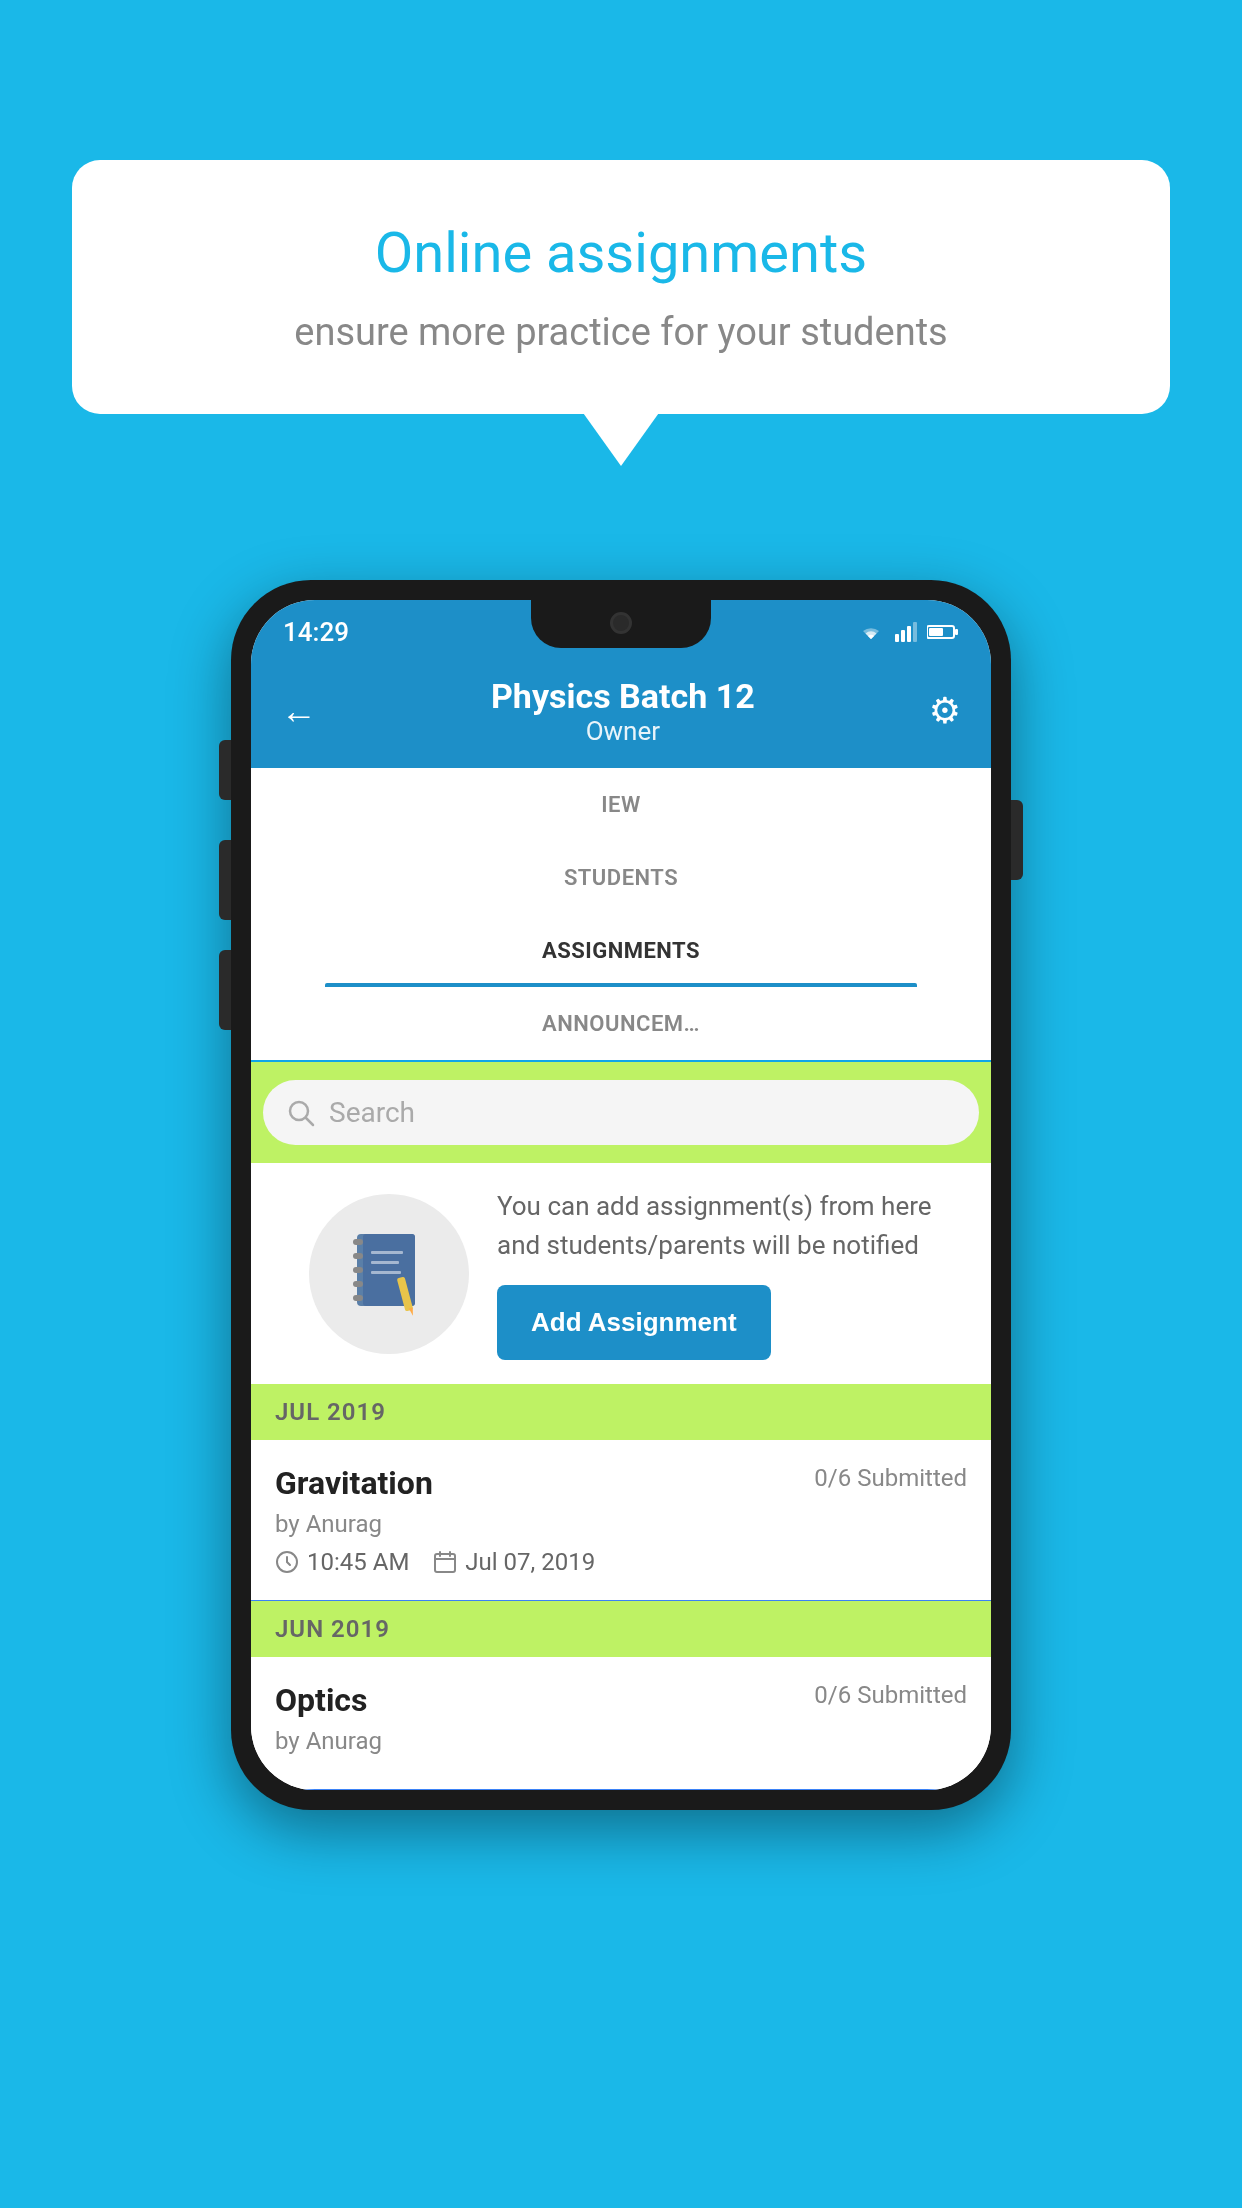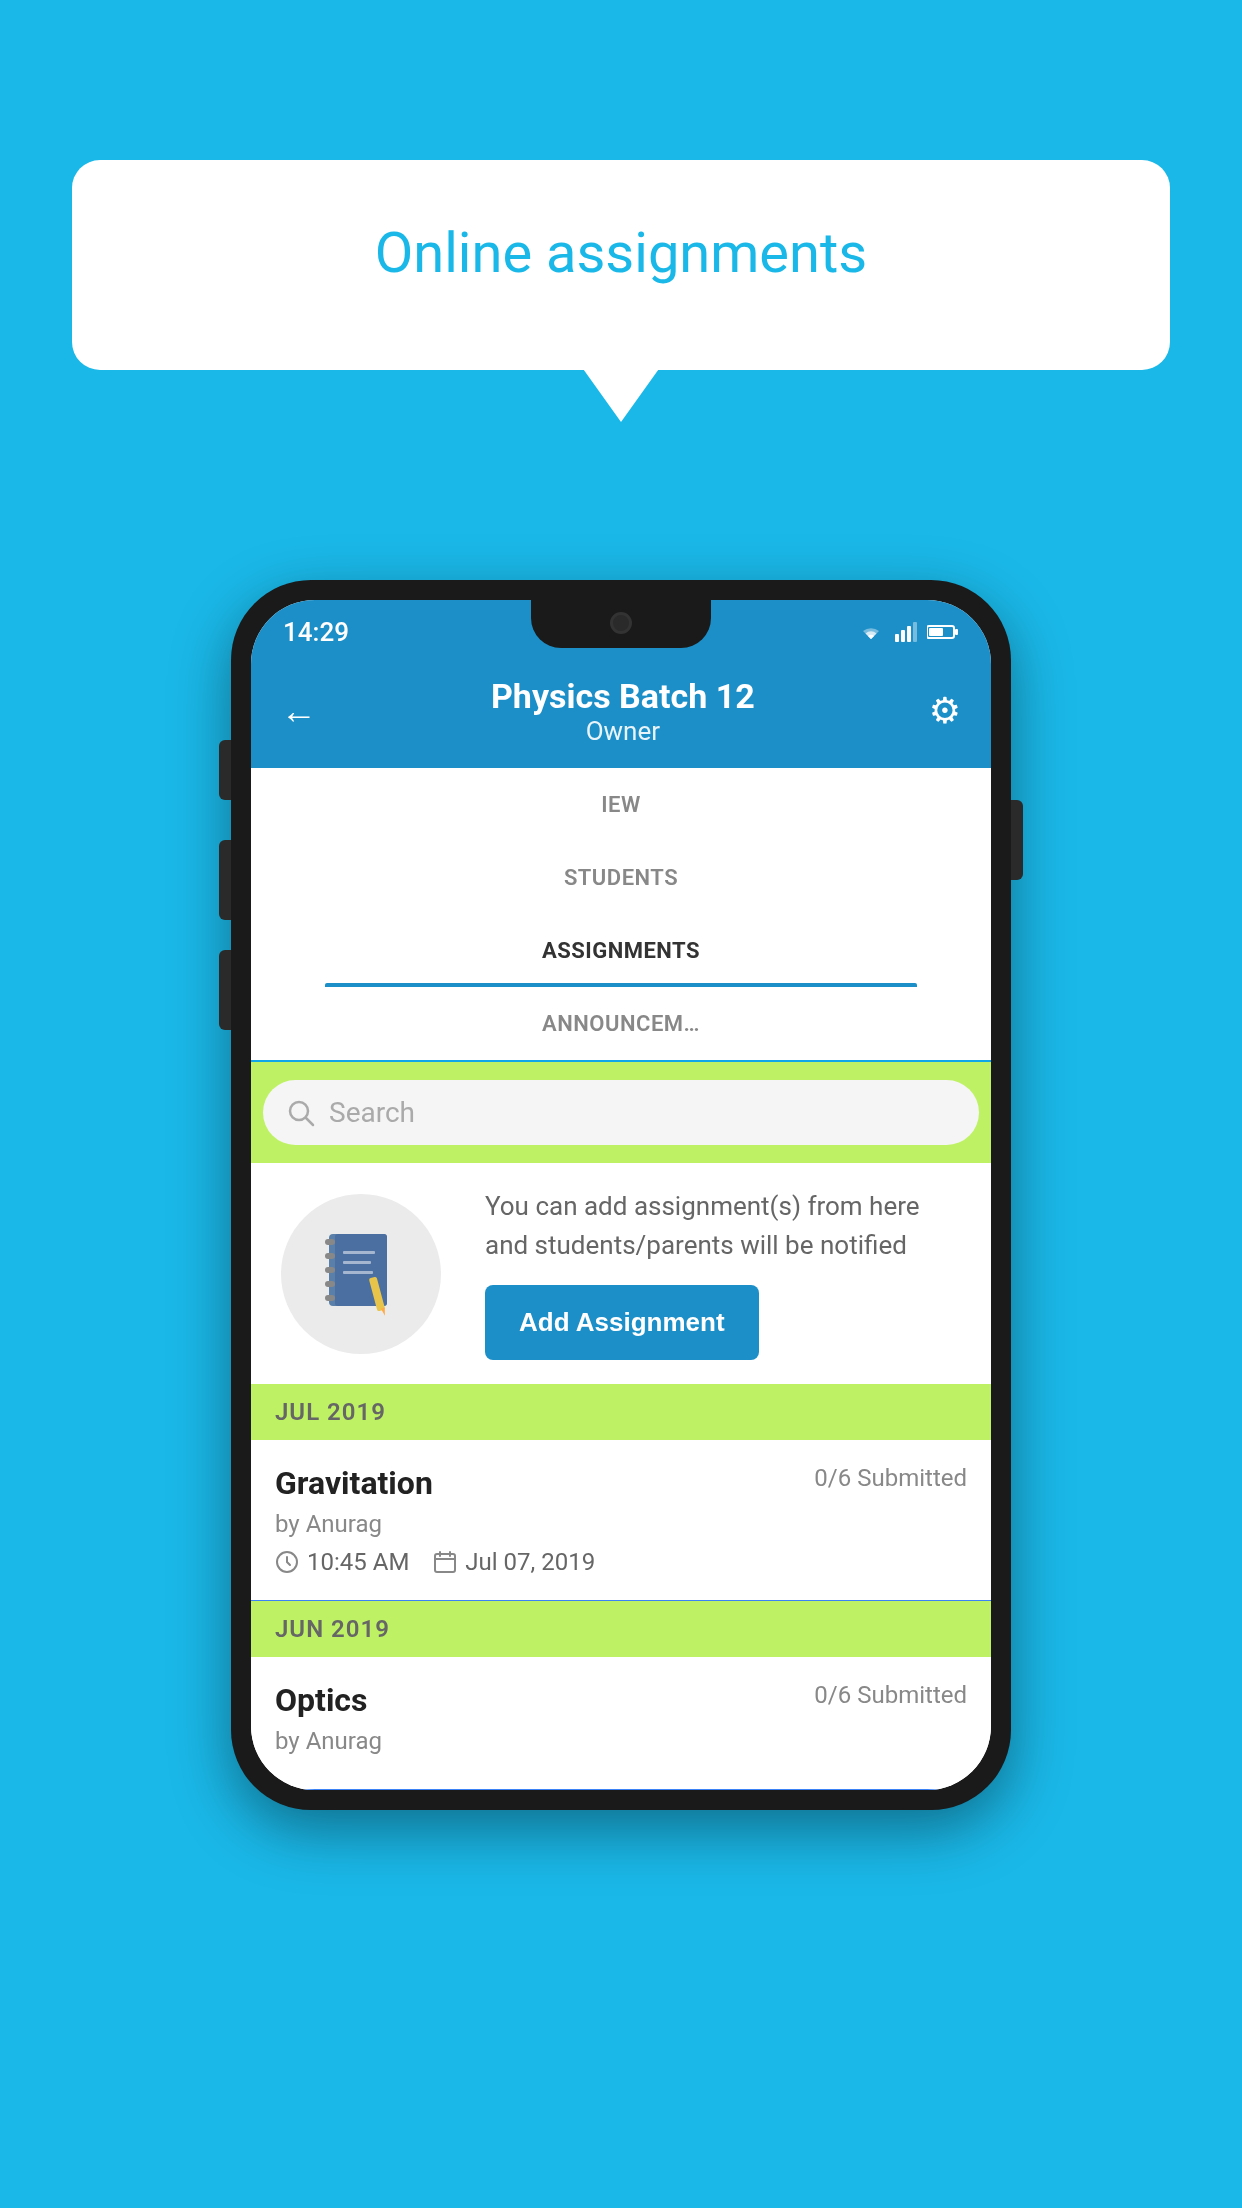--- a/index.html
+++ b/index.html
@@ -258,21 +258,22 @@
       color: #aaa;
       font-size: 28px;
     }
 
     
     .add-assignment-section {
       background: white;
       padding: 24px 30px;
       display: flex;
       align-items: center;
-      gap: 44px;
+      gap: 28px;
+      margin-left: 28px;
     }
 
     .assignment-icon-circle {
       width: 160px;
       height: 160px;
       border-radius: 50%;
       background: #ebebeb;
       display: flex;
       align-items: center;
       justify-content: center;
@@ -355,20 +356,21 @@
       font-size: 24px;
       color: #666;
     }
   </style>
 </head>
 <body>
 
 <div class="speech-bubble-container">
   <div class="speech-bubble">
     <div class="speech-bubble-title">Online assignments</div>
+    <div class="speech-bubble-subtitle">ensure more practice for your students</div>
   </div>
 </div>
 
 <div class="phone-container">
   <div class="phone-frame">
     <div class="phone-notch">
       <div class="phone-camera"></div>
     </div>
     <div class="phone-button-right"></div>
     <div class="phone-button-left-1"></div>

